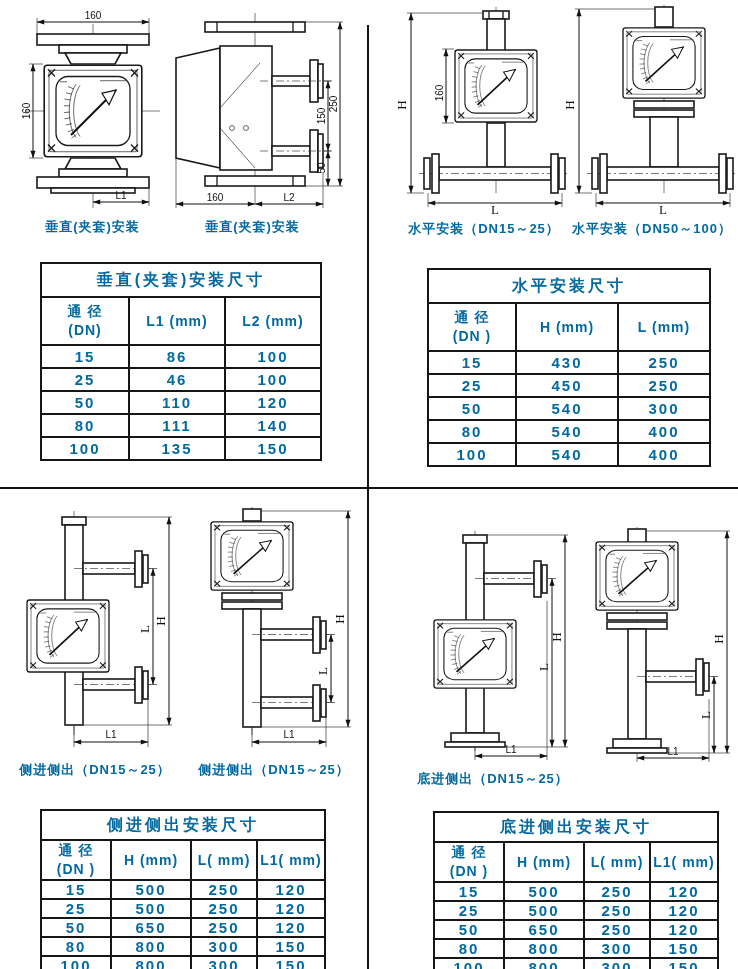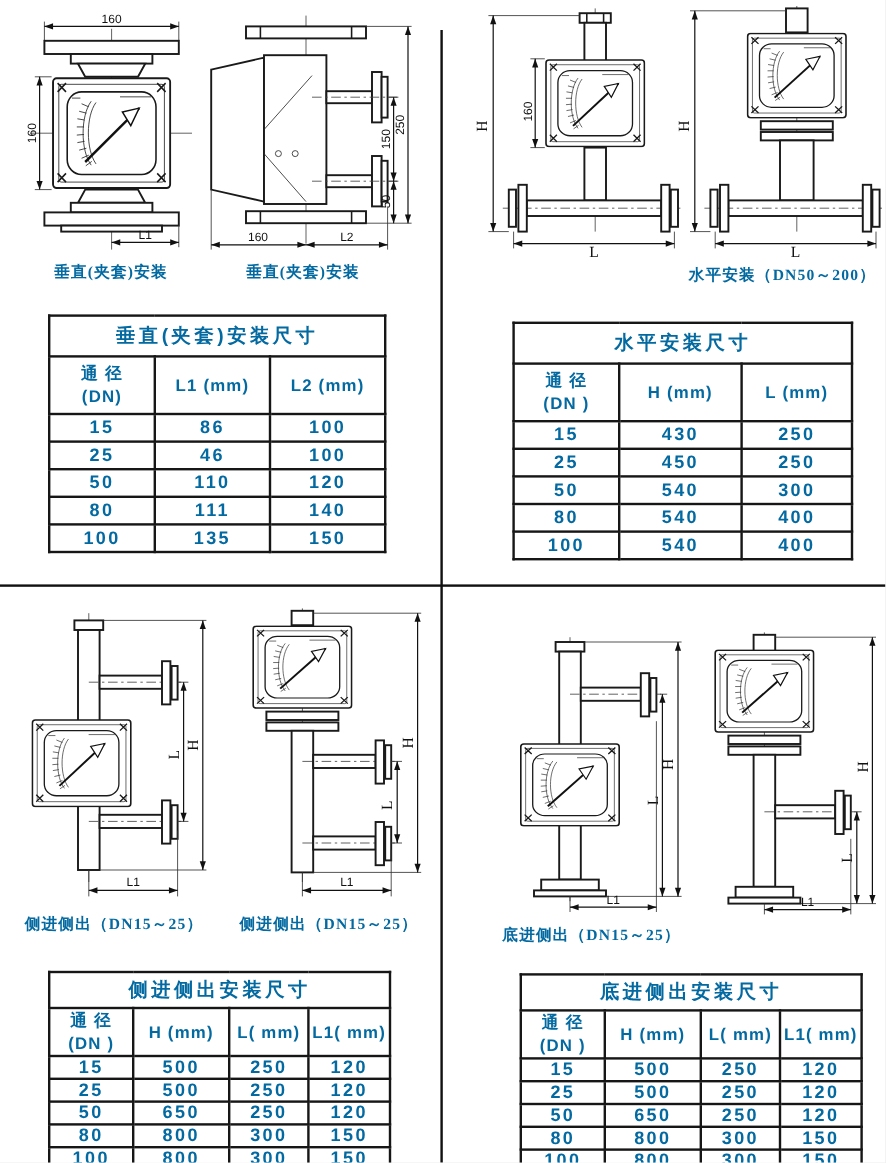--- a/index.html
+++ b/index.html
@@ -20,21 +20,21 @@
   .cl{fill:none;stroke:#444;stroke-width:0.7;}
   .cld{fill:none;stroke:#444;stroke-width:0.7;stroke-dasharray:8 3 2 3;}
   .ext{fill:none;stroke:#333;stroke-width:0.7;}
   .dim{fill:none;stroke:#111;stroke-width:1;marker-start:url(#ma);marker-end:url(#ma);}
   .nd{fill:none;stroke:#111;stroke-width:2;}
   .flag{fill:#ffffff;stroke:#111;stroke-width:1.2;}
   text.dimtxt{font:10px "Liberation Sans",sans-serif;fill:#111;text-anchor:middle;}
   text.lbl{font:13px "Liberation Serif",serif;fill:#111;text-anchor:middle;}
 
   .caption{position:absolute;font-size:13px;font-weight:bold;text-align:center;
-           letter-spacing:1px;white-space:nowrap;font-family:Liberation Serif, serif;}
+           letter-spacing:1px;white-space:nowrap;}
 
   table.dimtable{position:absolute;border-collapse:collapse;background:#fff;table-layout:fixed;padding-left:16px;}
   .dimtable th,.dimtable td{border:2px solid #161616;text-align:center;vertical-align:middle;padding:0;}
   .dimtable tr.title th{font-size:16px;font-weight:bold;letter-spacing:3px;}
   .dimtable tr.hdr th{font-size:14px;font-weight:bold;white-space:pre-line;line-height:1.35;letter-spacing:1px;}
   .dimtable td{font-size:15px;font-weight:bold;letter-spacing:2px;}
   .t12 tr.title th{height:32px;}
   .t12 tr.hdr th{height:46px;}
   .t12 td{height:21px;}
   .t34 tr.title th{height:28px;}
@@ -218,21 +218,22 @@
       <rect x="152" y="149" width="7" height="39" class="ol"></rect>
       <rect x="160" y="153" width="6" height="31" class="ol"></rect>
       <path class="ext" d="M88 4 H8 M25 188 H8"></path>
       <line x1="12" y1="4" x2="12" y2="188" class="dim"></line>
       <text class="lbl" transform="translate(7 100) rotate(-90)">H</text>
       <path class="ext" d="M29 188 V202 M163 188 V202"></path>
       <line x1="29" y1="198" x2="163" y2="198" class="dim"></line>
       <text x="96" y="209" class="lbl">L</text>
     </svg>
 
-    <span class="caption" style="left:198px;top:220px;width:170px">水平安装（DN50～200）</span>
+    <span class="caption" style="left:30px;top:220px;width:170px">水平安装（DN15～25）</span>
+    <span class="caption" style="left:198px;top:220px;width:170px">水平安装（DN50～100）</span>
 
     <table class="dimtable t12 t2" style="left:58px;top:268px;width:282px">
       <colgroup>
           <col class="c0">
           <col class="c1">
           <col class="c2">
         </colgroup>
       <thead>
         <tr class="title">
             <th colspan="3">水平安装尺寸</th>

